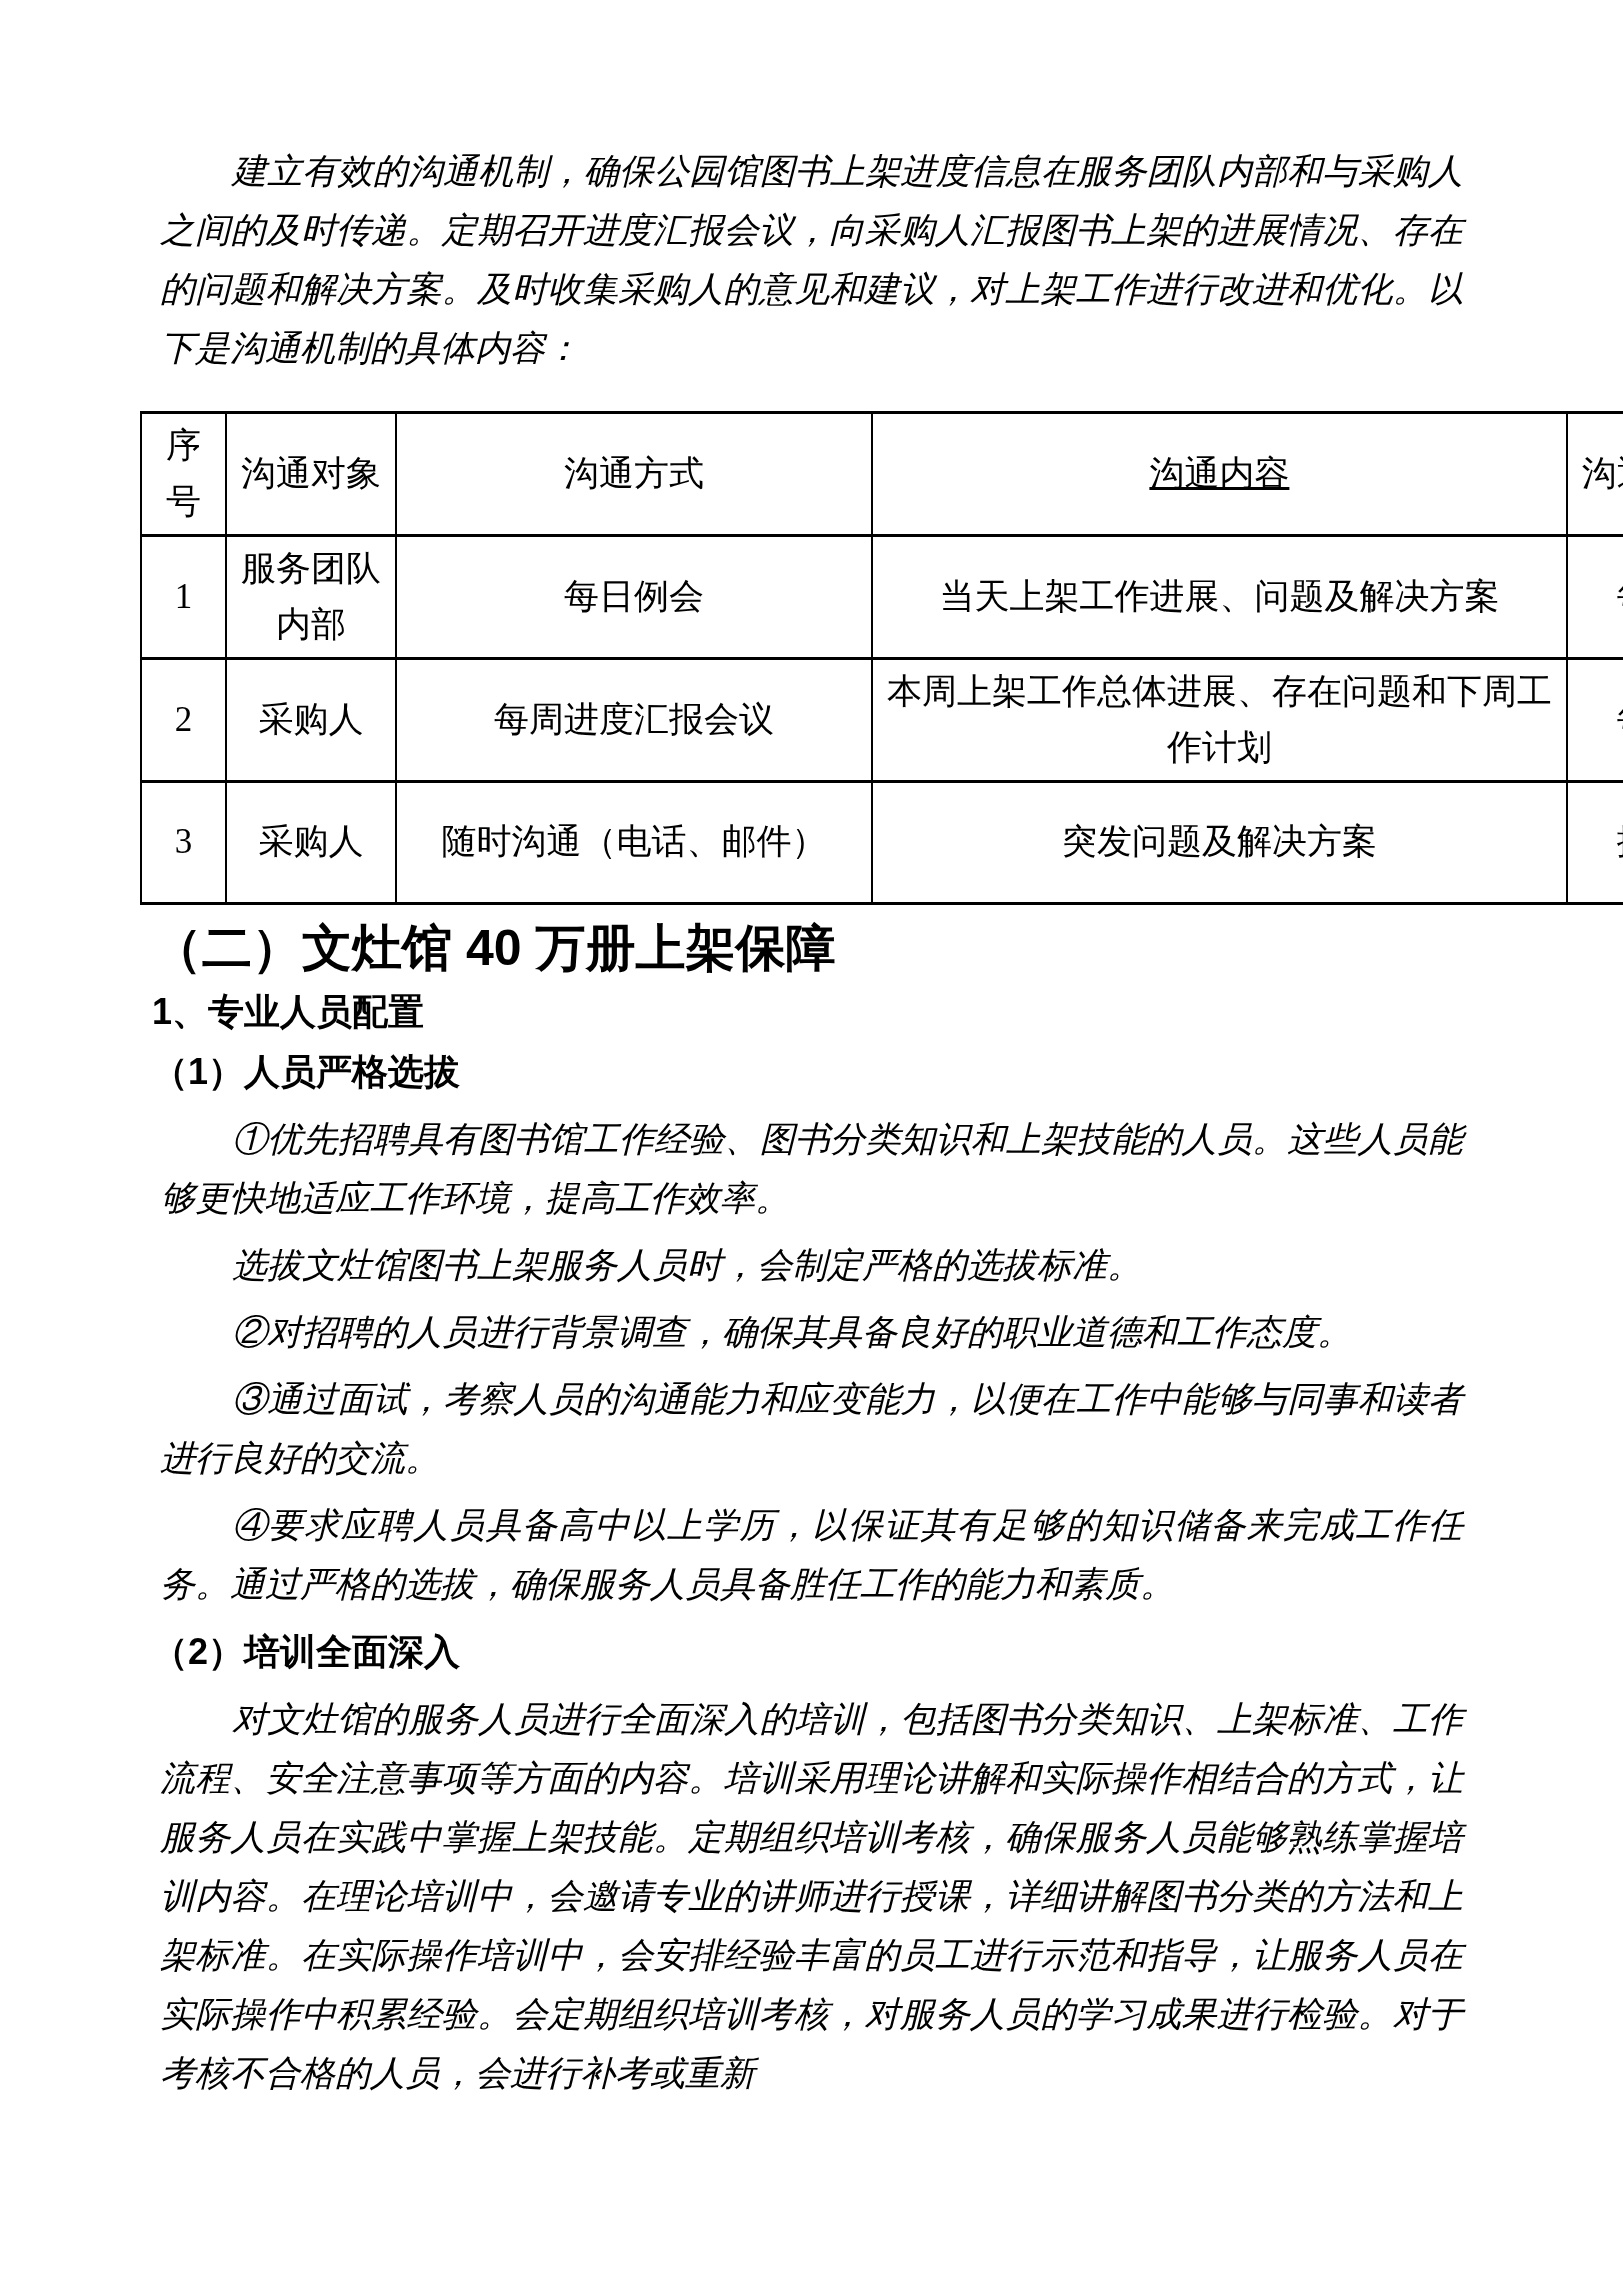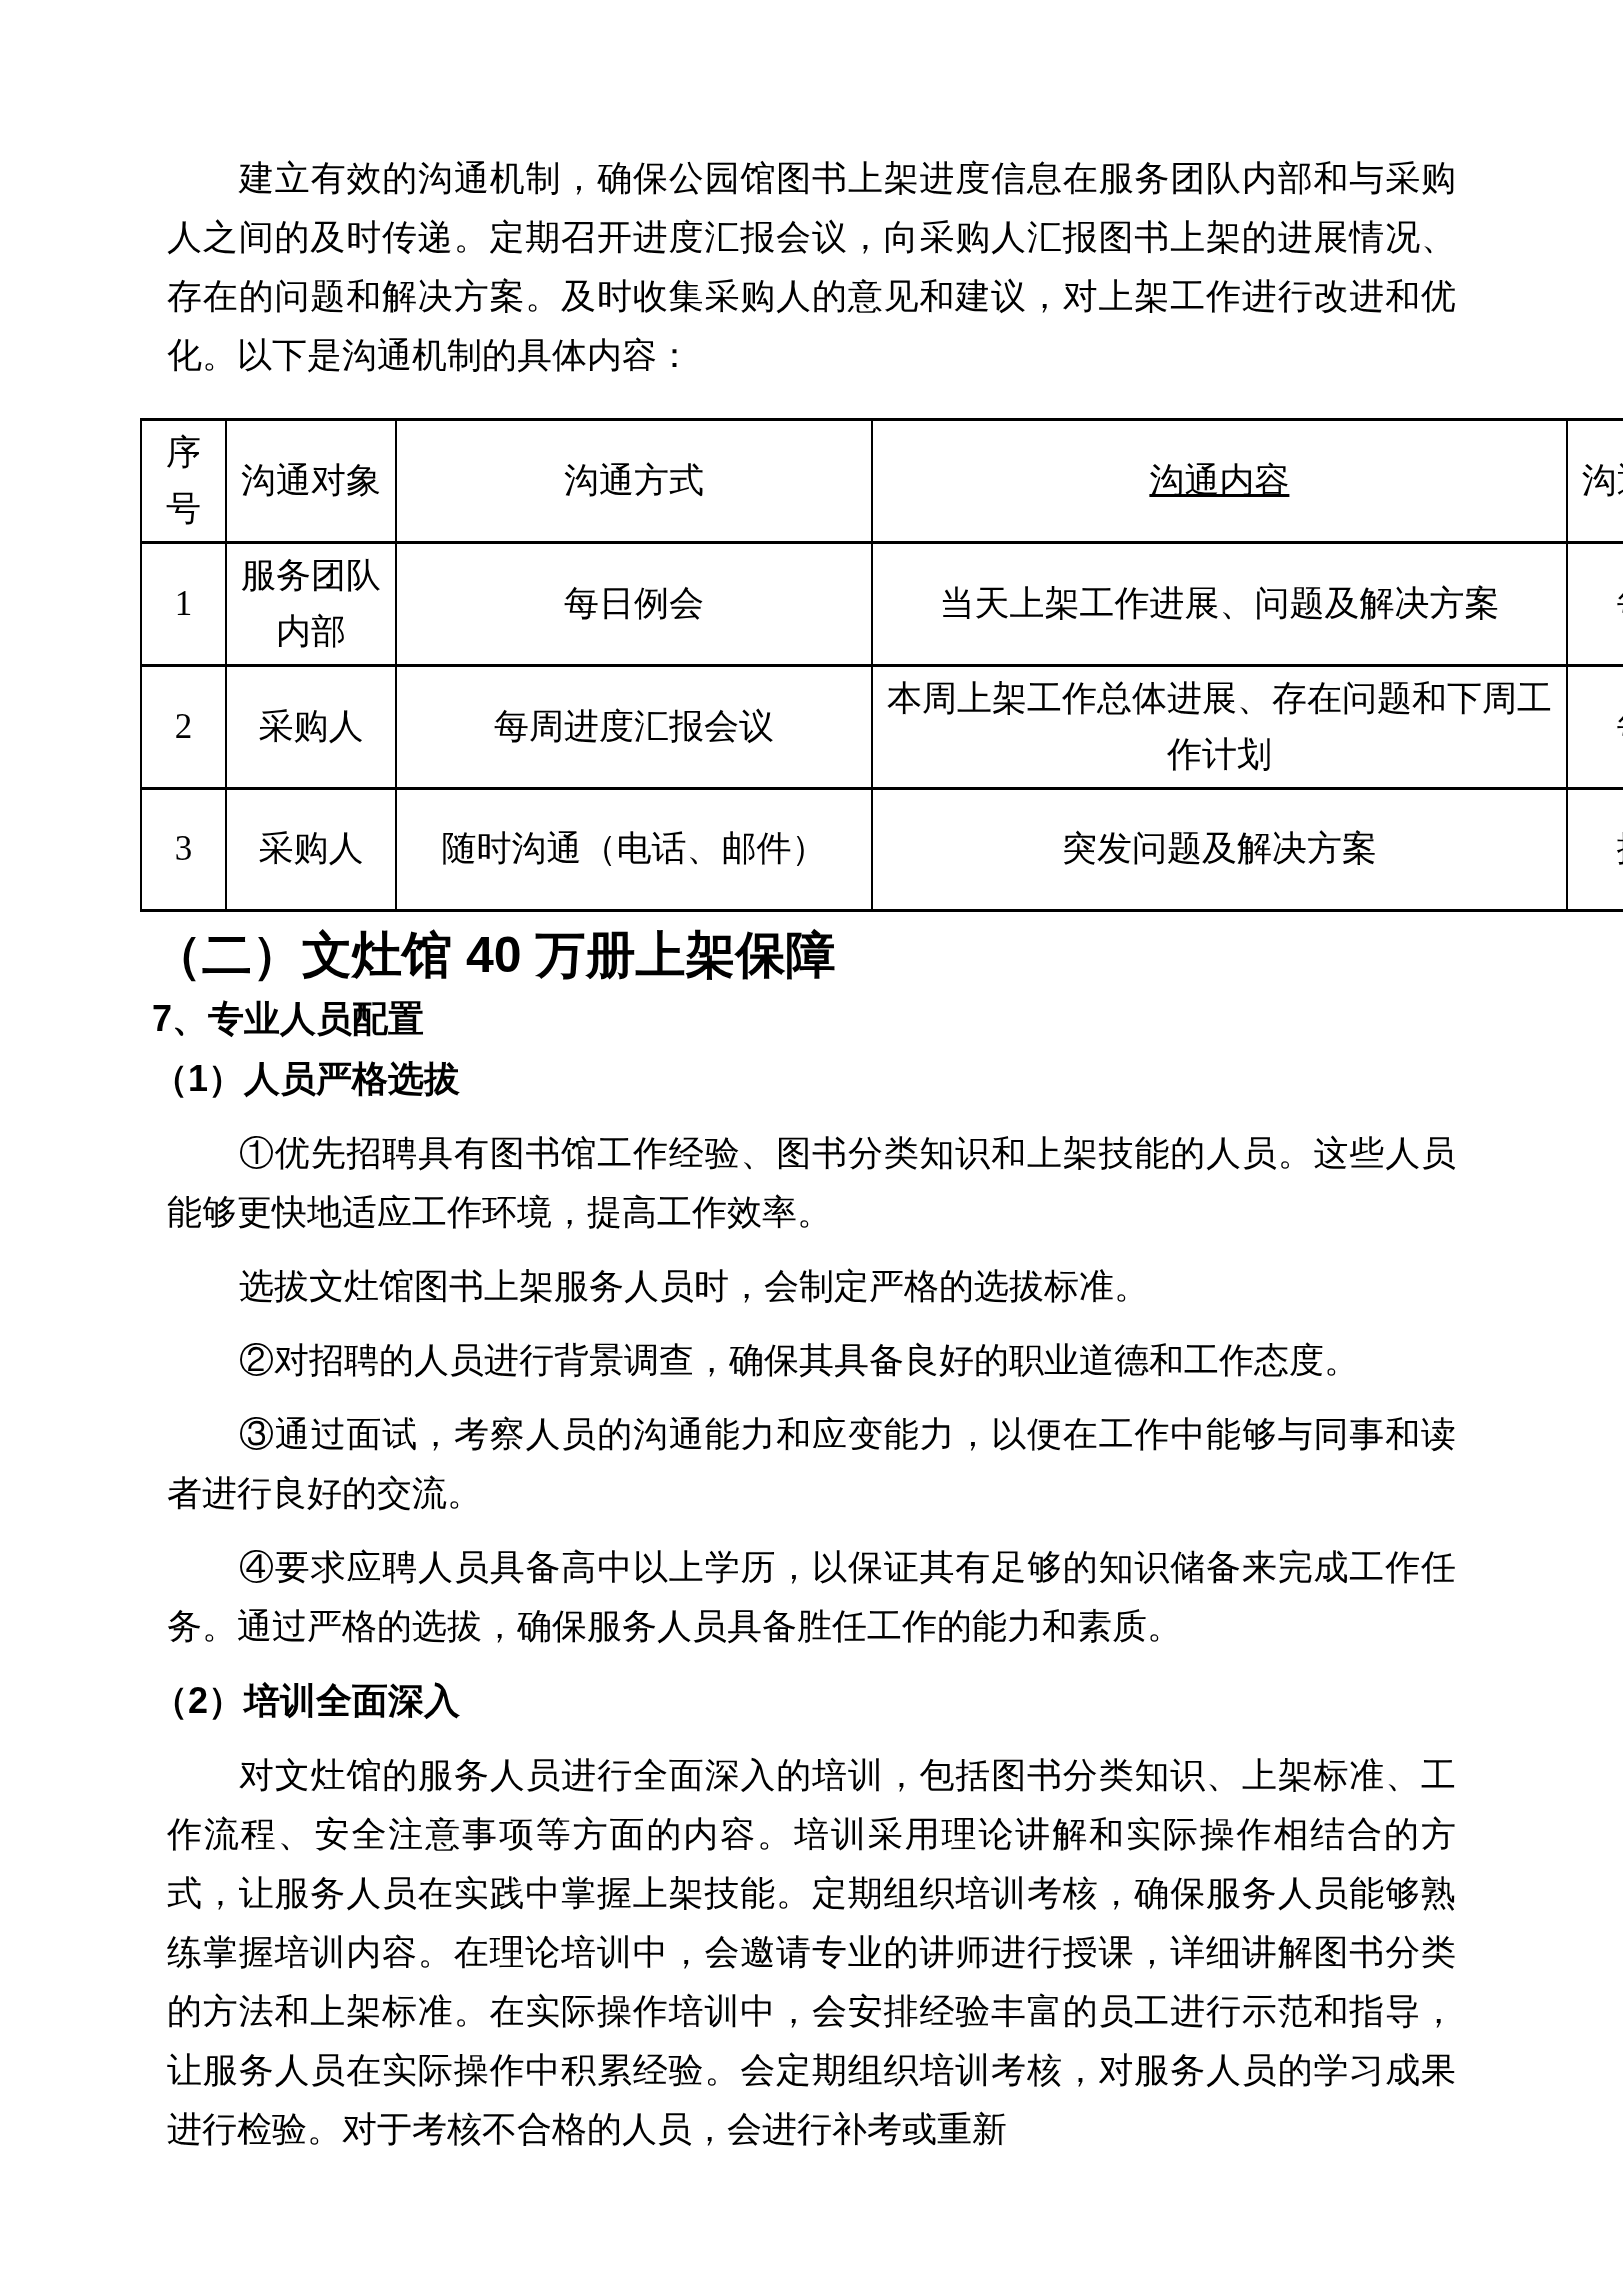--- a/index.html
+++ b/index.html
@@ -9,26 +9,27 @@
     height: 2295px;
     margin: 0 auto;
     background: #ffffff;
     box-sizing: border-box;
     padding: 134px 152px 0 152px;
     font-family: "Liberation Serif", serif;
     color: #000000;
     overflow: hidden;
   }
   .para {
-    margin: 15px;
+    margin: 8px;
     font-size: 35px;
     line-height: 59px;
     text-align: justify;
     text-justify: inter-ideograph;
     word-break: break-all;
+    font-style: italic;
   }
   .indent { text-indent: 72px; }
   table.doc-table {
     border-collapse: collapse;
     table-layout: fixed;
     width: 1597px;
     margin: 33px 0 0 -11.8px;
   }
   .doc-table td, .doc-table th {
     border: 2px solid #000000;
@@ -102,21 +103,21 @@
         <td>采购人</td>
         <td>随时沟通（电话、邮件）</td>
         <td>突发问题及解决方案</td>
         <td>按需</td>
       </tr>
     </tbody>
   </table>
 
   <h2 class="section-heading">（二）文灶馆 40 万册上架保障</h2>
 
-  <h3 class="sub-heading">7、专业人员配置</h3>
+  <h3 class="sub-heading">1、专业人员配置</h3>
 
   <h4 class="sub-heading">（1）人员严格选拔</h4>
 
   <p class="para indent">①优先招聘具有图书馆工作经验、图书分类知识和上架技能的人员。这些人员能够更快地适应工作环境，提高工作效率。</p>
   <p class="para indent">选拔文灶馆图书上架服务人员时，会制定严格的选拔标准。</p>
   <p class="para indent">②对招聘的人员进行背景调查，确保其具备良好的职业道德和工作态度。</p>
   <p class="para indent">③通过面试，考察人员的沟通能力和应变能力，以便在工作中能够与同事和读者进行良好的交流。</p>
   <p class="para indent">④要求应聘人员具备高中以上学历，以保证其有足够的知识储备来完成工作任务。通过严格的选拔，确保服务人员具备胜任工作的能力和素质。</p>
 
   <h4 class="sub-heading">（2）培训全面深入</h4>

